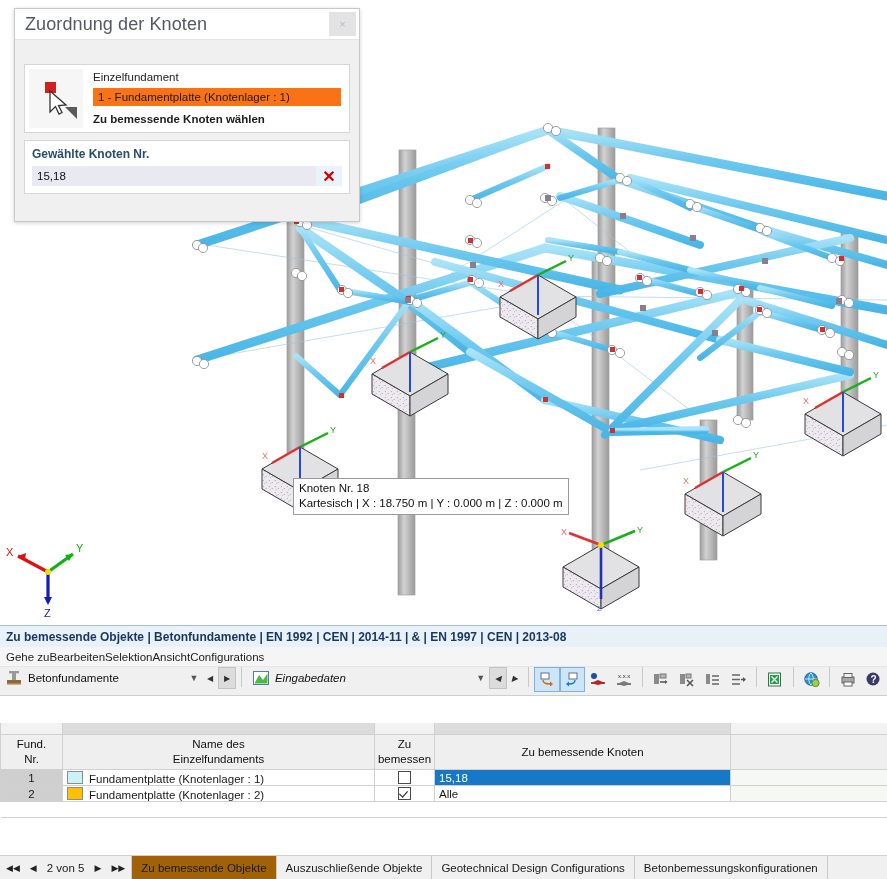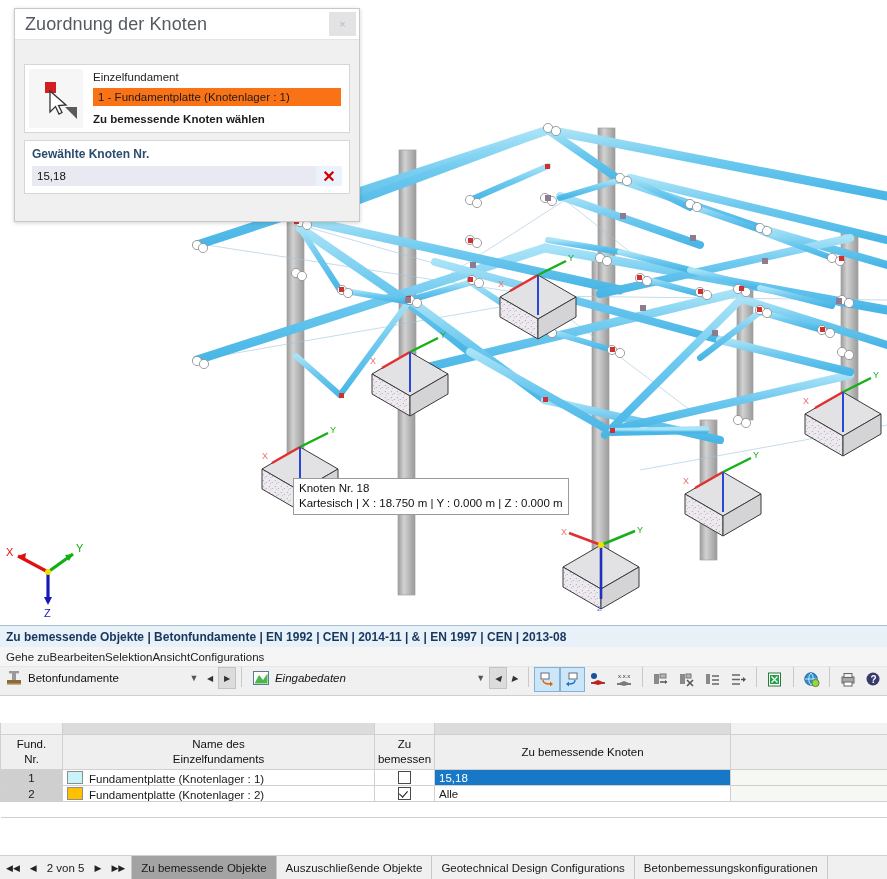--- a/index.html
+++ b/index.html
@@ -186,21 +186,21 @@
     background: #f0f0f0; display: flex; align-items: stretch;
     border-top: 1px solid #cfcfcf; font-size: 11.5px;
   }
   #tabstrip .pager { display: flex; align-items: center; padding: 0 6px; gap: 10px; color: #1a1a1a; }
   #tabstrip .pager .pbtn { cursor: pointer; font-size: 9px; color: #222; }
   #tabstrip .tab {
     display: flex; align-items: center; padding: 0 9px;
     border-left: 1px solid #c9c9c9; cursor: pointer; color: #1a1a1a;
     background: #f0f0f0;
   }
-  #tabstrip .tab.active { background: #a3a3a3; }
+  #tabstrip .tab.active { background: #a16207; }
   #tabstrip .tabfill { flex: 1; border-left: 1px solid #c9c9c9; }
 </style>
 </head>
 <body>
 
 <div id="app">
 
   <div id="viewport">
     <svg width="887" height="625" viewBox="0 0 887 625">
       <defs>

